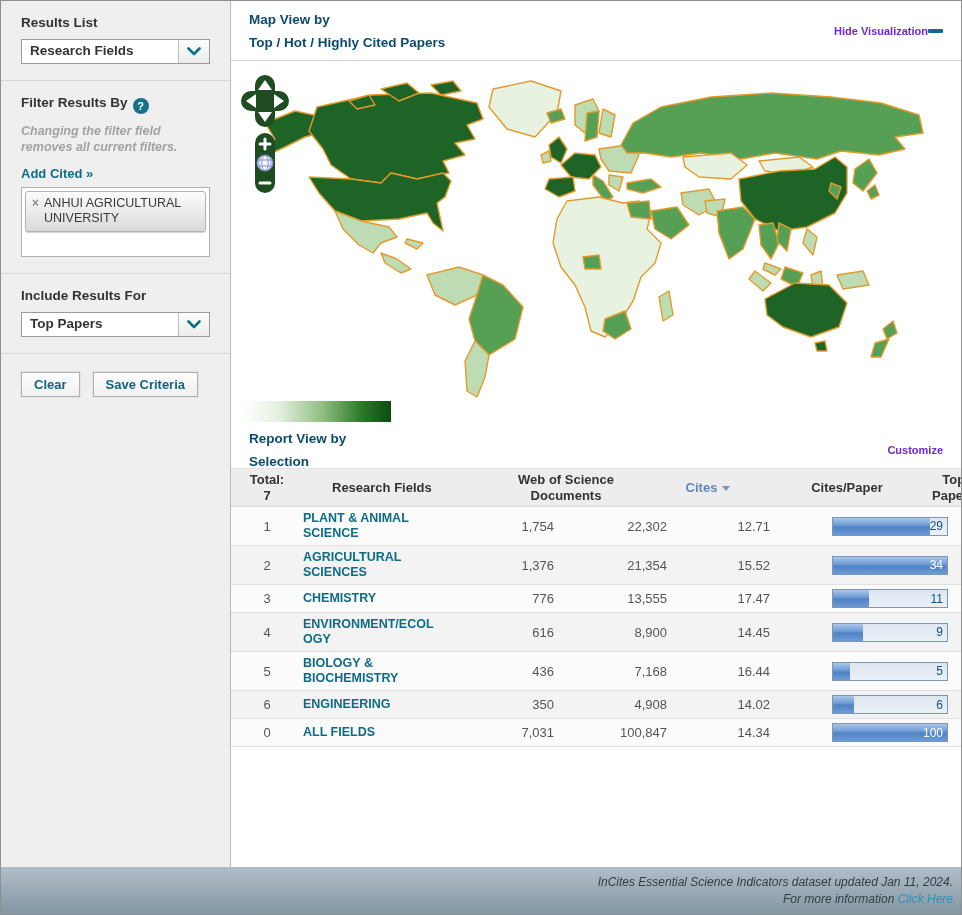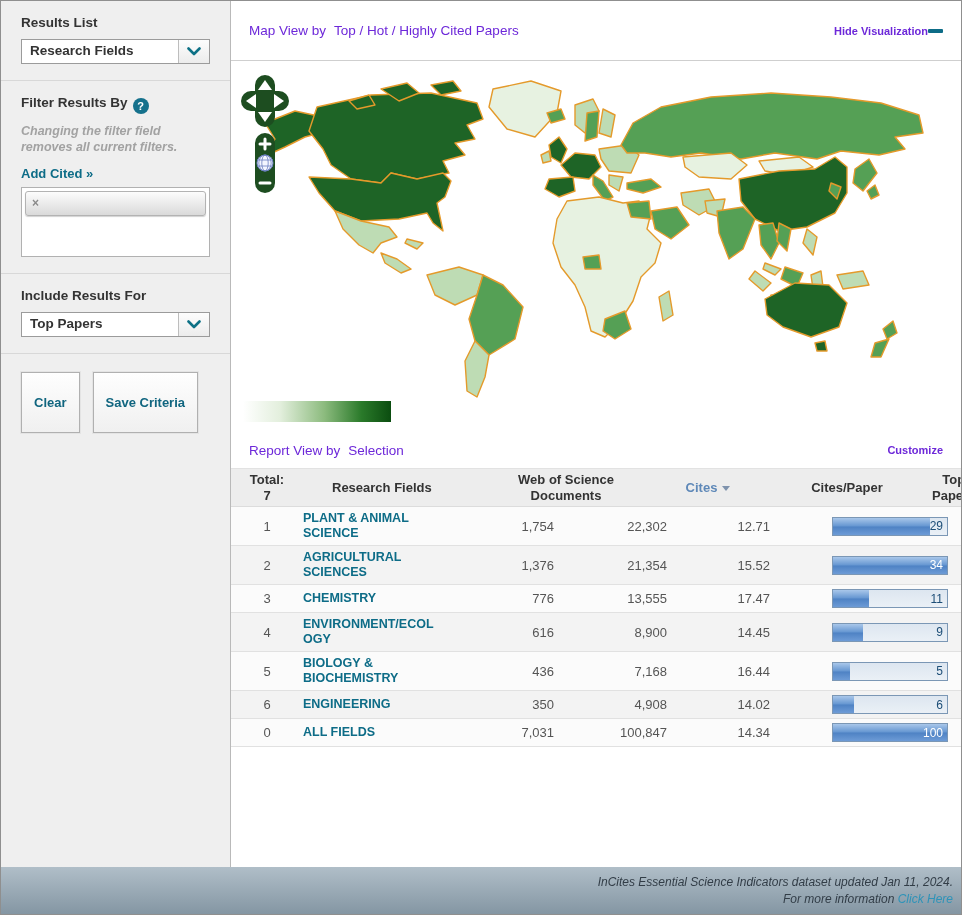--- a/index.html
+++ b/index.html
@@ -35,27 +35,27 @@
   .filter-box { background:#fff; border:1px solid #b1b1b1; height:70px; padding:3px; }
   .chip { display:flex; gap:5px; align-items:flex-start; padding:4px 6px 5px;
           border:1px solid #b3b3b3; border-radius:3px; cursor:pointer;
           background:linear-gradient(#fcfcfc,#dadada); box-shadow:0 1px 1px rgba(0,0,0,.18);
           font-size:12.5px; color:#3a3a3a; line-height:1.2; }
   .chip-x { color:#8a8a8a; font-weight:bold; font-size:12px; line-height:1.2; }
 
   .btn-row { display:flex; gap:13px; padding-top:4px; }
   .btn { font-family:inherit; font-size:13px; font-weight:bold; color:#10657f;
          background:linear-gradient(#fefefe,#f0f0f0); border:1px solid #b0b0b0;
-         padding:22px 12px; cursor:pointer; box-shadow:0 0 0 1px #e4e4e4; }
+         padding:4px 12px; cursor:pointer; box-shadow:0 0 0 1px #e4e4e4; }
 
   
   .main { flex:1; background:#fff; display:flex; flex-direction:column; min-width:0; }
   .panel-header { height:60px; min-height:60px; display:flex; align-items:center;
                   padding:0 18px; border-bottom:1px solid #cfcfcf; }
-  .panel-title { font-size:13.5px; font-weight:normal; color:#6d28d9; display:flex; gap:8px; }
+  .panel-title { font-size:13.5px; font-weight:bold; color:#0c4a6e; display:flex; gap:8px;flex-direction:column; }
   .right-link { margin-left:auto; display:flex; align-items:center; gap:0;
                 color:#6d28d9; font-weight:bold; font-size:11px; text-decoration:none; cursor:pointer; }
   .minus-bar { width:15px; height:4px; background:#0d6c87; border-radius:1px; }
 
   .map-area { position:relative; height:371px; min-height:371px; background:#fff; }
   .map-area svg.worldmap { position:absolute; left:0; top:0; }
   .worldmap path, .worldmap ellipse { stroke:#e49a2b; stroke-width:1.4;
         stroke-linejoin:round; stroke-linecap:round; }
   .m-d { fill:#1e6426; } .m-3 { fill:#55a055; } .m-2 { fill:#bedcb4; } .m-1 { fill:#e7f2e1; }
   .map-controls { position:absolute; left:8px; top:10px; }
@@ -119,20 +119,21 @@
 
       <section class="sb-sec">
         <div class="sb-h">
           <span>Filter Results By</span><span class="help-icon">?</span>
         </div>
         <p class="filter-note">Changing the filter field removes all current filters.</p>
         <a class="add-filter">Add Cited »</a>
         <div class="filter-box">
           <div class="chip">
             <span class="chip-x">×</span>
+            <span>ANHUI AGRICULTURAL UNIVERSITY</span>
           </div>
         </div>
       </section>
 
       <section class="sb-sec">
         <div class="sb-h">Include Results For</div>
         <div class="dropdown">
           <span class="dd-value">Top Papers</span>
           <span class="dd-btn">
             <svg width="14" height="9" viewBox="0 0 14 9">

